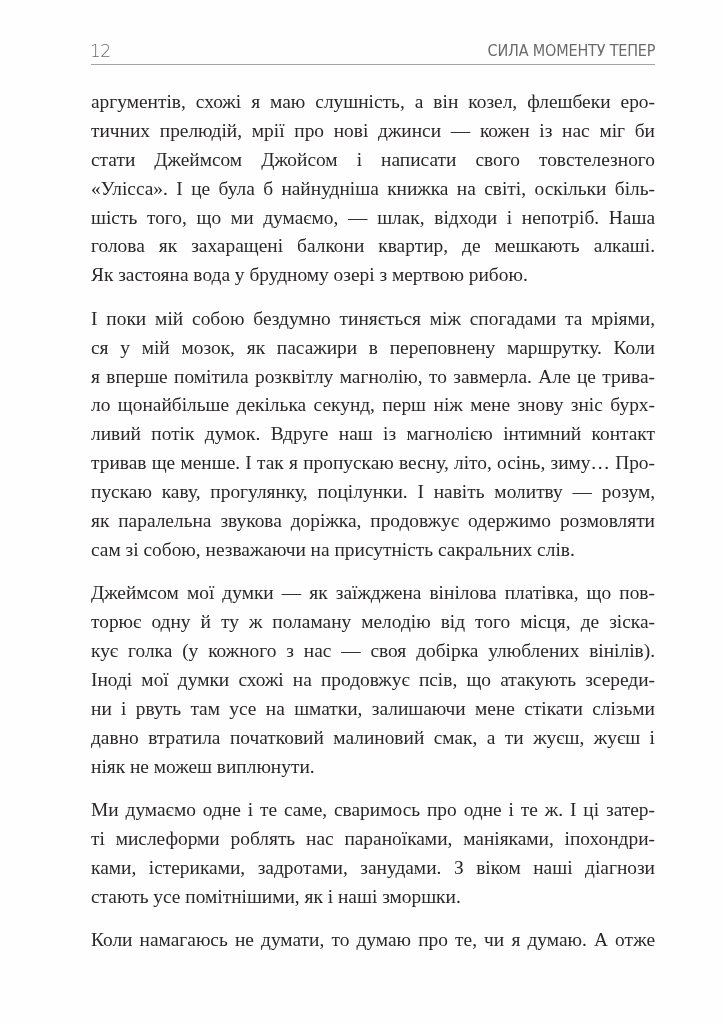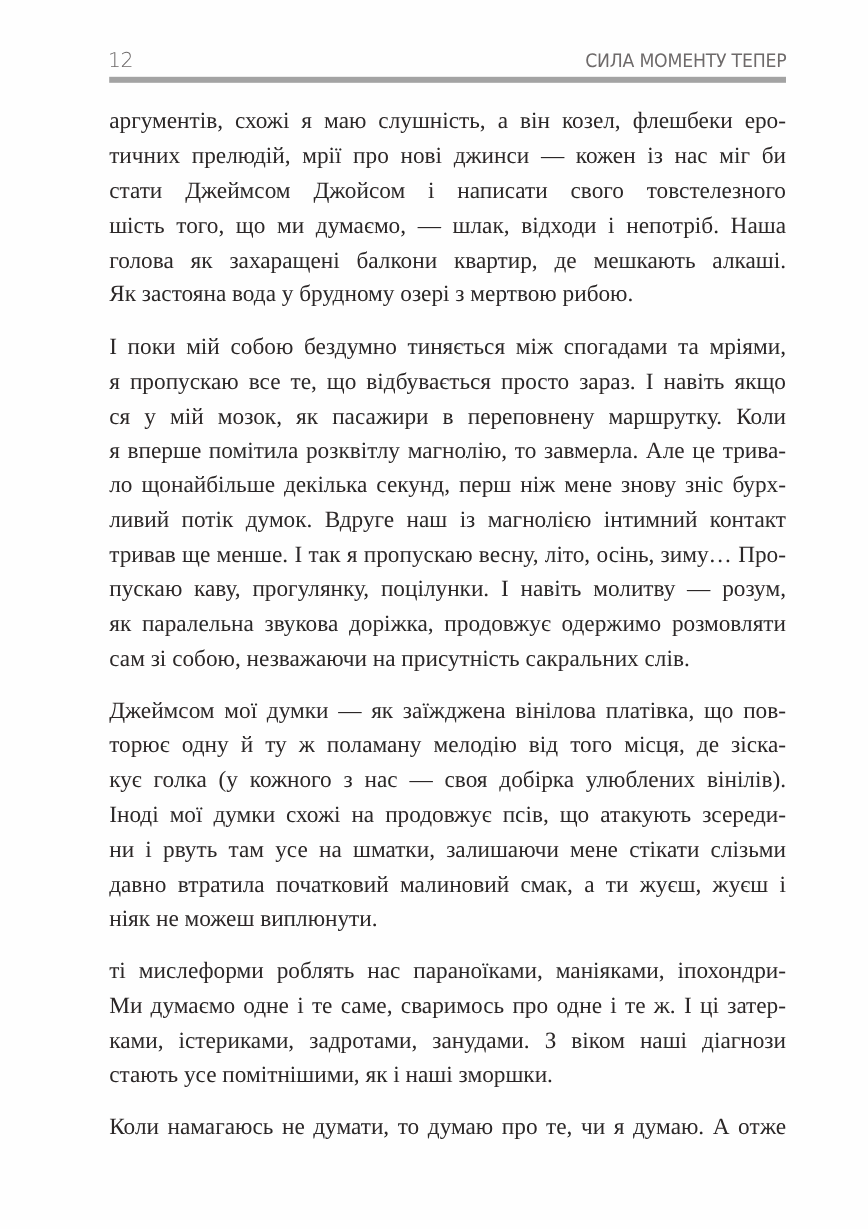--- a/index.html
+++ b/index.html
@@ -19,21 +19,21 @@
       left: 91px;
       top: 0;
       width: 564px;
     }
     .running-head {
       position: absolute;
       top: 40px;
       left: 0;
       width: 564px;
       height: 24px;
-      border-bottom: 5px solid #a3a3a3;
+      border-bottom: 1px solid #a3a3a3;
       font-family: "DejaVu Sans", sans-serif;
       color: #6e6a6a;
     }
     .folio {
       position: absolute;
       left: -1px;
       top: 0;
       font-size: 17px;
       font-weight: 300;
       letter-spacing: -0.5px;
@@ -84,48 +84,48 @@
   <div class="running-head">
     <span class="folio">12</span>
     <span class="head-title">СИЛА МОМЕНТУ ТЕПЕР</span>
   </div>
 
   <div class="body-text">
     <p class="para">
       <span class="line">аргументів, схожі я маю слушність, а він козел, флешбеки еро-</span>
       <span class="line">тичних прелюдій, мрії про нові джинси — кожен із нас міг би</span>
       <span class="line">стати Джеймсом Джойсом і написати свого товстелезного</span>
+      <span class="line">«Улісса». І це була б найнудніша книжка на світі, оскільки біль-</span>
       <span class="line">шість того, що ми думаємо, — шлак, відходи і непотріб. Наша</span>
       <span class="line">голова як захаращені балкони квартир, де мешкають алкаші.</span>
       <span class="line last">Як застояна вода у брудному озері з мертвою рибою.</span>
     </p>
     <p class="para">
       <span class="line">І поки мій собою бездумно тиняється між спогадами та мріями,</span>
-      <span class="line">я пропускаю все те, що відбувається просто зараз. І навіть якщо</span>
       <span class="line">ся у мій мозок, як пасажири в переповнену маршрутку. Коли</span>
       <span class="line">я вперше помітила розквітлу магнолію, то завмерла. Але це трива-</span>
       <span class="line">ло щонайбільше декілька секунд, перш ніж мене знову зніс бурх-</span>
       <span class="line">ливий потік думок. Вдруге наш із магнолією інтимний контакт</span>
       <span class="line">тривав ще менше. І так я пропускаю весну, літо, осінь, зиму… Про-</span>
       <span class="line">пускаю каву, прогулянку, поцілунки. І навіть молитву — розум,</span>
       <span class="line">як паралельна звукова доріжка, продовжує одержимо розмовляти</span>
       <span class="line last">сам зі собою, незважаючи на присутність сакральних слів.</span>
     </p>
     <p class="para">
       <span class="line">Джеймсом мої думки — як заїжджена вінілова платівка, що пов-</span>
       <span class="line">торює одну й ту ж поламану мелодію від того місця, де зіска-</span>
       <span class="line">кує голка (у кожного з нас — своя добірка улюблених вінілів).</span>
       <span class="line">Іноді мої думки схожі на продовжує псів, що атакують зсереди-</span>
       <span class="line">ни і рвуть там усе на шматки, залишаючи мене стікати слізьми</span>
       <span class="line">давно втратила початковий малиновий смак, а ти жуєш, жуєш і</span>
       <span class="line last">ніяк не можеш виплюнути.</span>
     </p>
     <p class="para">
+      <span class="line">Ми думаємо одне і те саме, сваримось про одне і те ж. І ці затер-</span>
       <span class="line">ті мислеформи роблять нас параноїками, маніяками, іпохондри-</span>
-      <span class="line">Ми думаємо одне і те саме, сваримось про одне і те ж. І ці затер-</span>
       <span class="line">ками, істериками, задротами, занудами. З віком наші діагнози</span>
       <span class="line last">стають усе помітнішими, як і наші зморшки.</span>
     </p>
     <p class="para">
       <span class="line">Коли намагаюсь не думати, то думаю про те, чи я думаю. А отже</span>
 
     </p>
   </div>
 </div>
 

